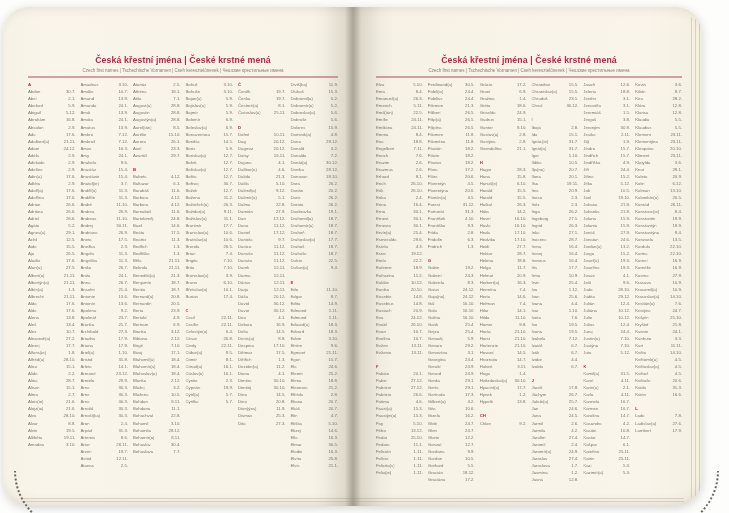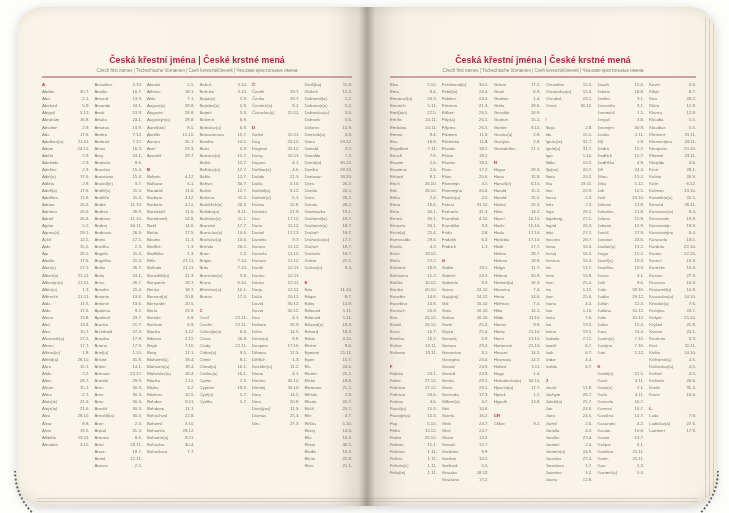--- a/index.html
+++ b/index.html
@@ -1,18 +1,18 @@
 <!DOCTYPE html>
 <html style="--accent: #c22048; --rule: #a94a64; --ink: #7d7668;"><head>
 <meta charset="utf-8">
 <style>
   html,body{margin:0;padding:0;background:#ffffff;}
   .photo{position:relative;width:729px;height:513px;background:#fdfdfc;overflow:hidden;
          font-family:"Liberation Sans",sans-serif;}
-  .spread{position:absolute;left:17px;top:7px;width:699px;height:499px;border-radius:26px;
+  .spread{position:absolute;left:3px;top:7px;width:699px;height:499px;border-radius:26px;
           background:linear-gradient(90deg,#f6f2e5 0%,#f9f5ea 6%,#f7f3e7 46%,#e9e4d5 49.6%,#e6e1d2 50.4%,#f6f2e6 54%,#f9f5ea 92%,#f3efe1 100%);
           box-shadow:0 2px 10px rgba(70,65,50,.22), inset 0 8px 14px -10px rgba(0,0,0,.14), inset 0 -10px 16px -12px rgba(0,0,0,.18);}
   .gutter{position:absolute;left:309px;top:0;width:82px;height:100%;pointer-events:none;
           background:linear-gradient(90deg,rgba(0,0,0,0) 0%,rgba(110,102,86,.10) 40%,rgba(72,66,54,.38) 50%,rgba(110,102,86,.10) 60%,rgba(0,0,0,0) 100%);}
   .edge-right{position:absolute;right:1px;top:10px;bottom:8px;width:13px;border-radius:0 22px 22px 0;
           background:repeating-linear-gradient(90deg,rgba(0,0,0,0) 0 3px,rgba(145,135,112,.30) 3px 4px);}
   .edge-bottom{position:absolute;left:20px;right:18px;bottom:2px;height:7px;
           background:repeating-linear-gradient(0deg,rgba(0,0,0,0) 0 2px,rgba(145,135,112,.28) 2px 3px);}
   .corner-dots{position:absolute;width:116px;height:116px;border-radius:50%;
           border:2px dotted #6a665c;background:transparent;}

